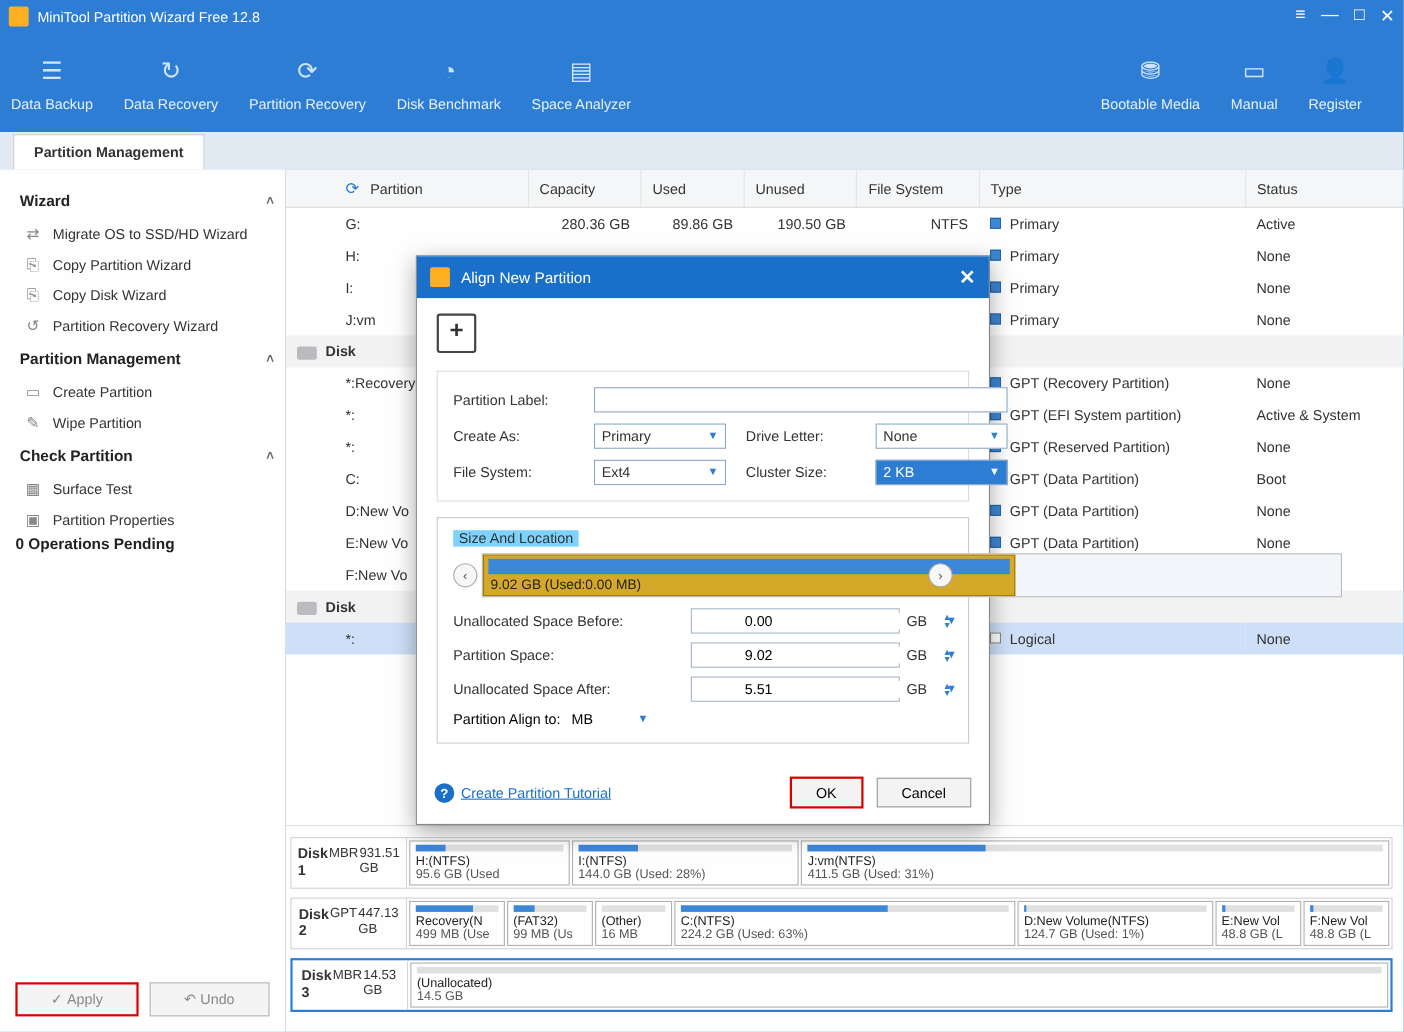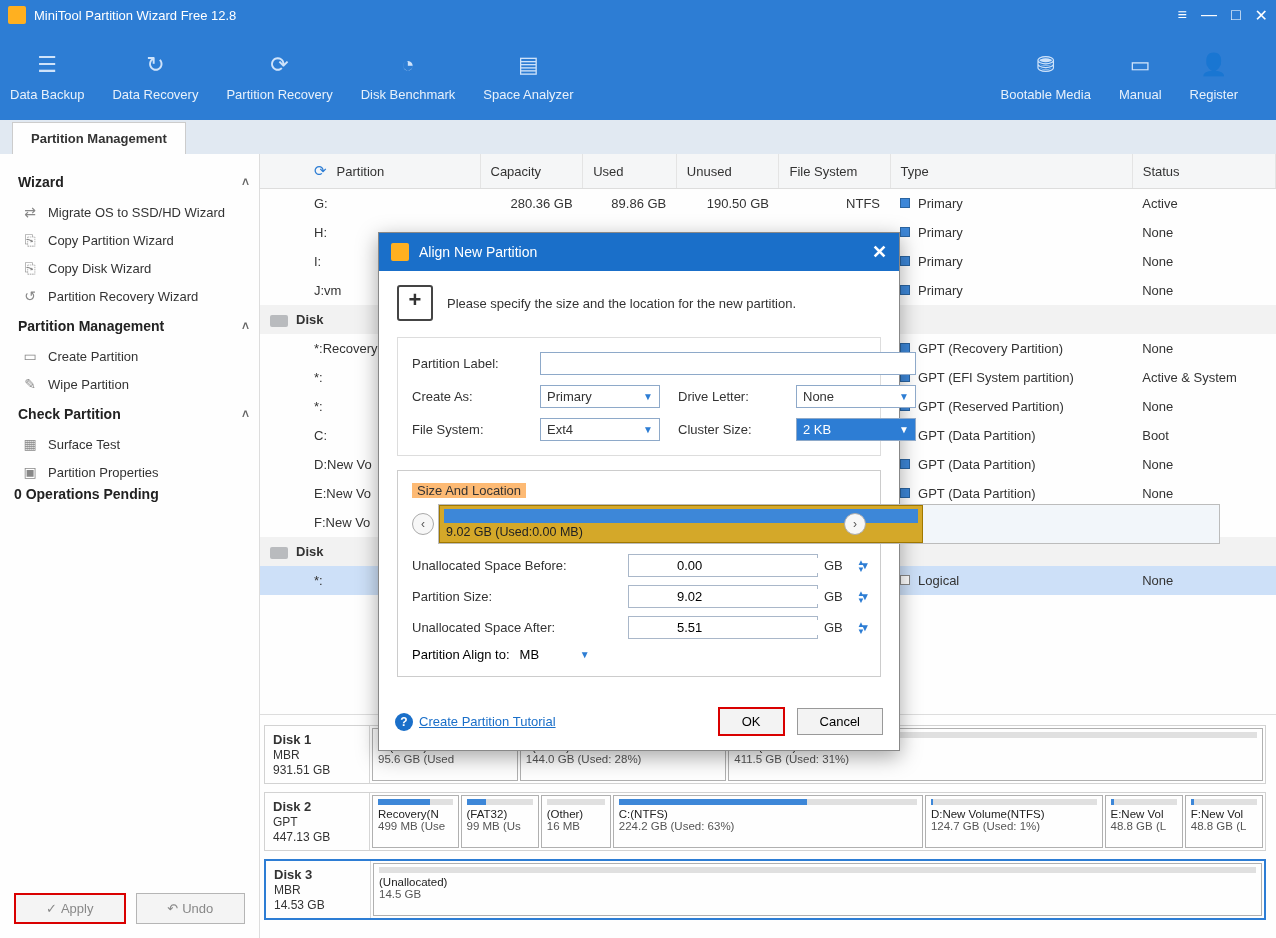--- a/index.html
+++ b/index.html
@@ -47,21 +47,21 @@
 .ptable tbody td { padding: 7px 10px; color: #333; }
 .ptable .pill { display: inline-block; width: 10px; height: 10px; background: #3d87d8; border: 1px solid #2a64a0; margin-right: 8px; }
 .ptable .pill.empty { background: #fff; border: 1px solid #888; }
 .disk-header-row td { background: #f2f2f2; font-weight: 600; padding: 8px 10px; }
 .disk-header-row .dicon { display:inline-block; width:18px; height:12px; background:#b9bbbe; border-radius:2px; margin-right:8px; vertical-align:middle;}
 .row-selected td { background: #cde0f8 !important; }
 
 
 .diskmap { border-top: 1px solid #ddd; padding: 10px 10px 10px 4px; background: #fefefe; }
 .diskrow { display: flex; align-items: stretch; margin-bottom: 8px; border: 1px solid #d2d2d2; }
-.diskrow .dinfo { width: 105px; padding: 6px 8px; display: flex; flex-direction: column; justify-content: center; font-size: 12px; color: #333; border-right: 1px solid #d6d6d6; gap:1px; position:relative;}
+.diskrow .dinfo { width: 105px; padding: 6px 8px; display: flex; flex-direction: row; justify-content: center; font-size: 12px; color: #333; border-right: 1px solid #d6d6d6; gap:1px; position:relative;}
 .diskrow .dinfo strong{ font-size:13px; }
 .diskrow .parts { flex: 1; display: flex; gap: 2px; padding: 2px; }
 .diskrow .partbox { border: 1px solid #b0b0b0; padding: 3px 5px; font-size: 11.5px; color: #222; display: flex; flex-direction: column; justify-content: flex-start; overflow: hidden; position: relative; }
 .diskrow .partbox .bar { height: 6px; background: #e0e0e0; margin-bottom: 3px; position: relative; }
 .diskrow .partbox .bar .fill { position: absolute; left:0; top:0; bottom:0; background: #3d87d8; }
 .diskrow.selected { border: 2px solid #2d7dd4; }
 
 
 .dialog { position: absolute; left: 378px; top: 232px; width: 522px; background: #fff; border: 1px solid #888; box-shadow: 0 6px 20px rgba(0,0,0,.35); z-index: 100; }
 .dialog .dlg-title { background: #1a6fc9; color: #fff; padding: 8px 12px; display: flex; align-items: center; gap: 10px; font-size: 14px; }
@@ -72,21 +72,21 @@
 .dlg-intro .intro-icon { width: 36px; height: 36px; border: 2px solid #444; border-radius: 3px; display: flex; align-items: flex-start; justify-content: center; font-size: 22px; font-weight: bold; padding-top:0px;}
 .form-grid { display: grid; grid-template-columns: 110px 120px 100px 120px; gap: 10px 18px; align-items: center; font-size: 13px; color: #333; margin-bottom: 14px; border:1px solid #ddd; padding: 14px 14px; }
 .form-grid .full { grid-column: 2 / span 3; }
 .form-grid input[type=text], .form-grid .combo { width: 100%; border: 1px solid #8ea9c9; padding: 3px 6px; font-size: 13px; background: #fff; }
 .combo { display: flex; align-items: center; justify-content: space-between; cursor: pointer; }
 .combo .arrow { color: #2d7dd4; font-size: 10px; }
 .combo.highlighted { background: #2d7dd4; color: #fff; }
 .combo.highlighted .arrow { color: #fff; }
 
 .fieldset { border: 1px solid #ccc; padding: 10px 14px 14px; margin-bottom: 10px; }
-.fieldset .legend { font-size: 13px; color: #333; margin-top: -18px; background: #fdba74; display: inline-block; padding: 0 5px; margin-bottom: 6px; }
+.fieldset .legend { font-size: 13px; color: #333; margin-top: -18px; background: #7dd3fc; display: inline-block; padding: 0 5px; margin-bottom: 6px; }
 .sizebar-wrap { display: flex; align-items: center; gap: 4px; margin-bottom: 10px; }
 .sizebar-wrap .navbtn { width: 22px; height: 22px; border: 1px solid #aaa; border-radius: 50%; display: flex; align-items: center; justify-content: center; font-size: 12px; color: #555; background: #f7f7f7; cursor: pointer; }
 .sizebar { flex: 1; height: 40px; border: 1px solid #bcbcbc; background: #f2f6fa; position: relative; overflow: hidden; }
 .sizebar .alloc { position: absolute; left: 0; top: 0; bottom: 0; width: 62%; background: #d4a829; border: 1px solid #a07800; display: flex; align-items: flex-end; padding: 0 6px 3px; font-size: 12.5px; color: #222; }
 .sizebar .alloc .inner { position:absolute; left:4px; right:4px; top:3px; height: 14px; background: #3d87d8; }
 .sizerow { display: grid; grid-template-columns: 210px 190px 30px 22px; gap: 6px; align-items: center; font-size: 13px; color: #333; margin-bottom: 8px; }
 .sizerow .spinbox { border: 1px solid #a9b7c9; padding: 3px 6px 3px 6px; display: flex; align-items: center; }
 .sizerow .spinbox input { border:none; flex:1; font-size:13px; outline:none;margin-left:42px; }
 .sizerow .spinbox .spinbtns { display: flex; flex-direction: column; margin-left:4px; }
 .sizerow .spinbox .spinbtns span { font-size: 8px; color: #2d7dd4; line-height: 7px; cursor: pointer; }
@@ -467,21 +467,20 @@
 
 <div class="dialog">
   <div class="dlg-title">
     <span class="dlg-icon"></span>
     <span>Align New Partition</span>
     <span class="dlg-close">✕</span>
   </div>
   <div class="dlg-body">
     <div class="dlg-intro">
       <div class="intro-icon">+</div>
-      <span>Please specify the size and the location for the new partition.</span>
     </div>
     <div class="form-grid">
       <span>Partition Label:</span>
       <input class="full" type="text" value="" style="">
       <span>Create As:</span>
       <div class="combo">
           <span>Primary</span>
           <span class="arrow">▼</span>
         </div>
       <span>Drive Letter:</span>
@@ -518,21 +517,21 @@
             <input value="0.00" style="">
             <div class="spinbtns">
               <span>▲</span>
               <span>▼</span>
             </div>
           </div>
         <span>GB</span>
         <span class="unit-arrow">▼</span>
       </div>
       <div class="sizerow">
-        <span>Partition Size:</span>
+        <span>Partition Space:</span>
         <div class="spinbox">
             <input value="9.02" style="">
             <div class="spinbtns">
               <span>▲</span>
               <span>▼</span>
             </div>
           </div>
         <span>GB</span>
         <span class="unit-arrow">▼</span>
       </div>

